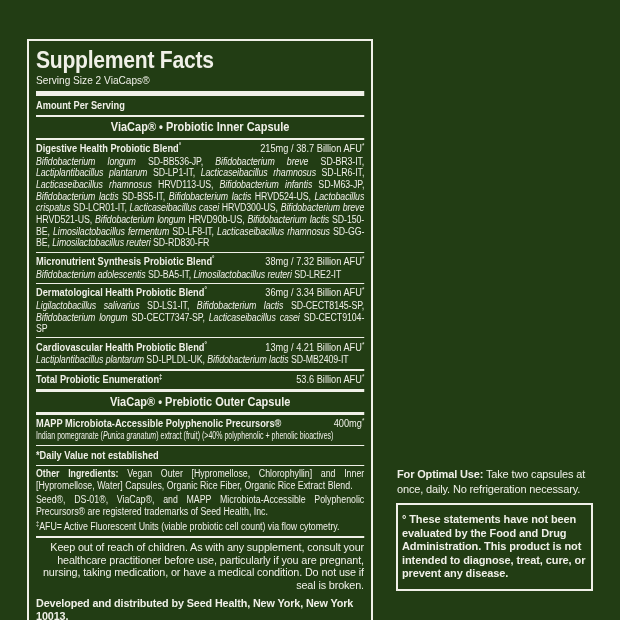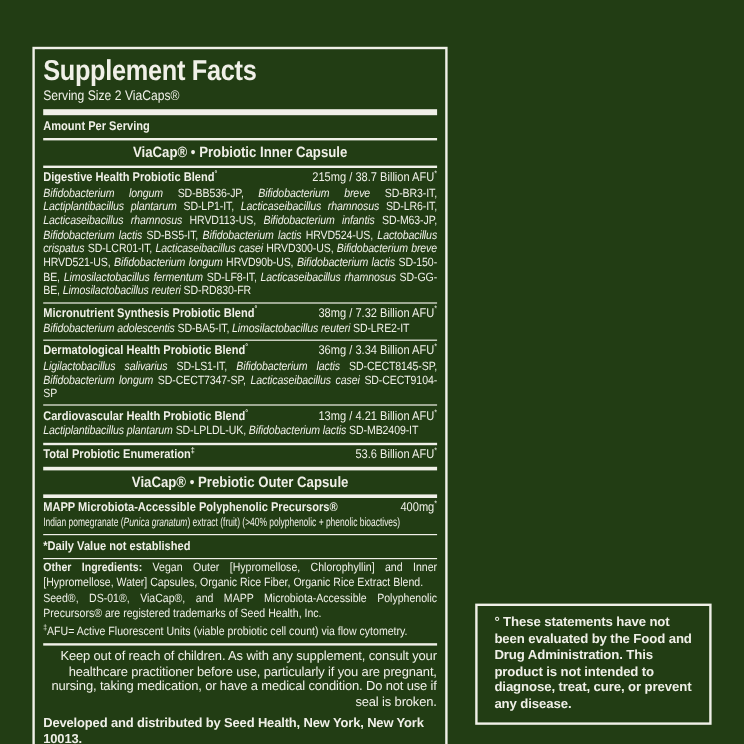--- a/index.html
+++ b/index.html
@@ -22,21 +22,21 @@
   .row .amt { white-space:nowrap; }
   sup { font-size:65%; vertical-align:super; line-height:0; }
   .strains { font-size:10px; font-style:normal; line-height:11.7px; text-align:justify; letter-spacing:-0.1px; margin-bottom:1px; }
   .desc { font-size:10px; line-height:12.5px; }
   .daily { font-size:10.5px; font-weight:bold; line-height:13.5px; }
   .para { font-size:10px; line-height:12px; text-align:justify; margin-top:2px; }
   .afu { font-size:10px; line-height:12.5px; margin-top:3px; }
   .caution { font-size:10.8px; line-height:12.9px; letter-spacing:-0.12px; margin-top:2px;text-align:right; }
   .distrib { font-size:10.8px; font-weight:bold; line-height:13px; letter-spacing:-0.12px; margin-top:5px; }
   .optimal { position:absolute; left:397px; top:467px; width:201px; font-size:11px; line-height:14.5px; letter-spacing:-0.15px; }
-  .fda { position:absolute; left:396px; top:503px; width:197px; border:2px solid var(--ink,#f0f0e8); padding:8px 14px; font-size:11px; font-weight:bold; line-height:13.5px; letter-spacing:-0.1px; }
+  .fda { position:absolute; left:396px; top:503px; width:197px; border:2px solid var(--ink,#f0f0e8); padding:8px 4px; font-size:11px; font-weight:bold; line-height:13.5px; letter-spacing:-0.1px; }
 </style>
 </head>
 <body>
 
 <div class="canvas">
 
   <div class="panel">
     <div class="cond">
       <div class="title">Supplement Facts</div>
       <div class="serving">Serving Size 2 ViaCaps®</div>
@@ -95,18 +95,19 @@
       <div class="para"><b>Other Ingredients:</b><span> Vegan Outer [Hypromellose, Chlorophyllin] and Inner [Hypromellose, Water] Capsules, Organic Rice Fiber, Organic Rice Extract Blend.</span></div>
       <div class="para">Seed®, DS-01®, ViaCap®, and MAPP Microbiota-Accessible Polyphenolic Precursors® are registered trademarks of Seed Health, Inc.</div>
       <div class="afu"><sup>‡</sup><span>AFU= Active Fluorescent Units (viable probiotic cell count) via flow cytometry.</span></div>
       <div class="rule2"></div>
     </div>
 
     <div class="caution">Keep out of reach of children. As with any supplement, consult your healthcare practitioner before use, particularly if you are pregnant, nursing, taking medication, or have a medical condition.  Do not use if seal is broken.</div>
     <div class="distrib"><span>Developed and distributed by Seed Health, New York, New York 10013.</span><br></div>
   </div>
 
+  <div class="optimal"><b>For Optimal Use:</b><span> Take two capsules at once, daily. No refrigeration necessary.</span></div>
 
   <div class="fda">
     <span>° These statements have not been evaluated by the Food and Drug Administration. This product is not intended to diagnose, treat, cure, or prevent any disease.</span>
   </div>
 
 </div>
 
 </body></html>

